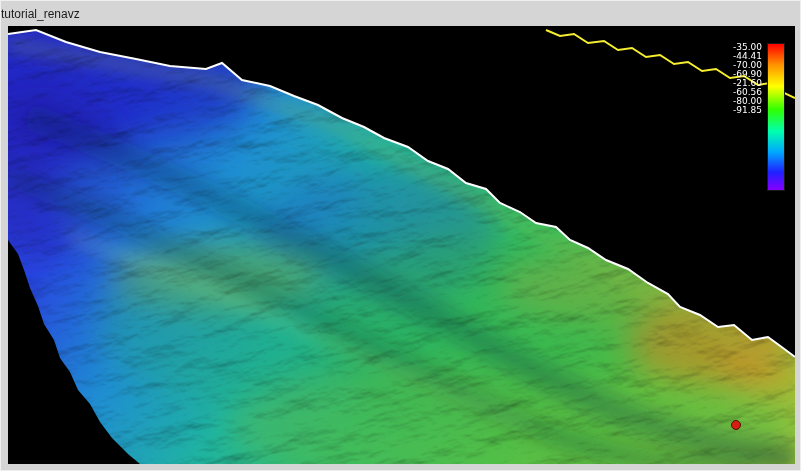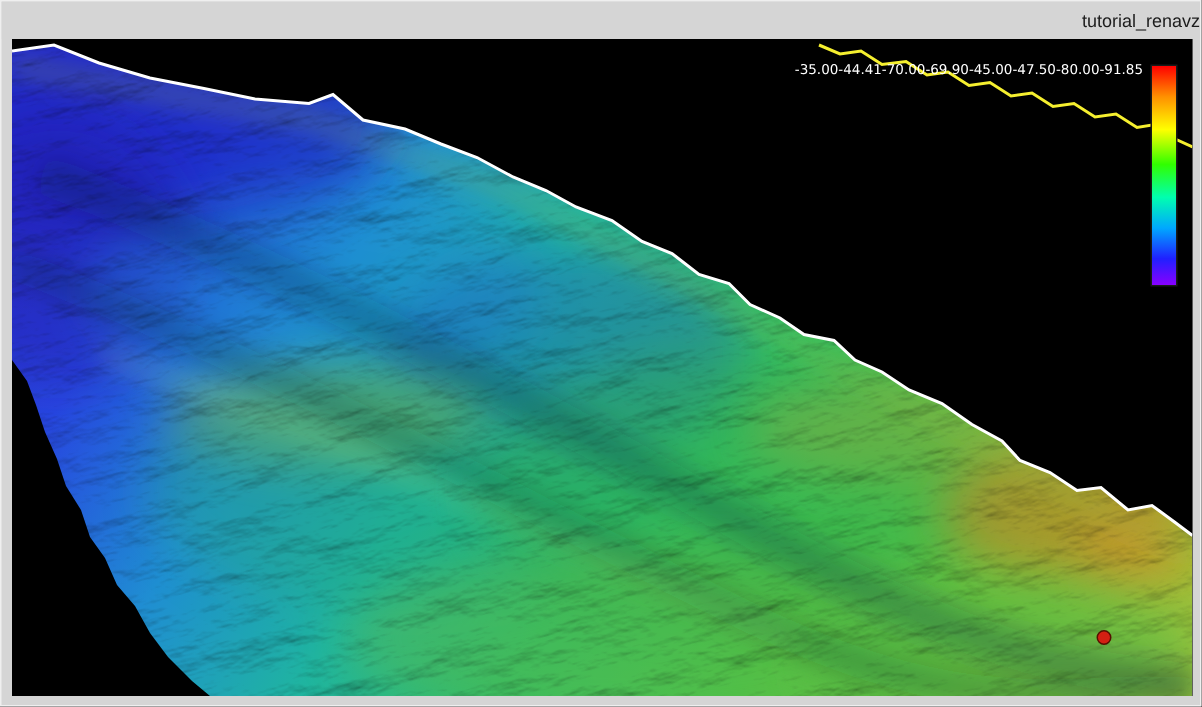--- a/index.html
+++ b/index.html
@@ -3,34 +3,34 @@
 <meta charset="utf-8">
 <style>
   html,body{margin:0;padding:0;background:#9a9a9a;}
   .window{
     position:relative;width:801px;height:471px;box-sizing:border-box;
     background:#d5d5d5;border:1px solid #efefef;outline:1px solid #9f9f9f;
     font-family:"Liberation Sans",sans-serif;overflow:hidden;
   }
   .titlebar{
     position:absolute;left:0;top:0;width:100%;height:25px;
-    display:flex;align-items:center;justify-content:flex-end;
+    display:flex;align-items:center;justify-content:flex-start;
     background:#d5d5d5;color:#1c1c1c;font-size:12px;
   }
   .canvas{
     position:absolute;left:7px;top:25px;width:787px;height:438px;
     background:#000;overflow:hidden;
   }
   .canvas svg{display:block;}
   .legend{
     position:absolute;top:17px;right:10px;
     display:flex;align-items:flex-start;gap:5px;
   }
   .legend-labels{
-    display:flex;flex-direction:row;justify-content:space-between;
+    display:flex;flex-direction:column;
     height:148px;text-align:right;color:#ffffff;
     font-family:"DejaVu Sans",sans-serif;font-size:9px;line-height:9px;
   }
   .legend-bar{
     width:18px;height:148px;border:1px solid #1a1a1a;box-sizing:border-box;
     background:linear-gradient(to bottom,
       #ff0000 0%, #ff9000 14%, #ffff00 29%, #30ff00 45%,
       #00ffb0 60%, #00a8ff 74%, #2020ff 88%, #8800ff 100%);
   }
 </style>
@@ -110,22 +110,22 @@
 
       <circle cx="728" cy="399" r="4.5" fill="#d41f12" stroke="#551000" stroke-width="1"></circle>
     </svg>
 
     <div class="legend">
       <div class="legend-labels">
         <span>-35.00</span>
         <span>-44.41</span>
         <span>-70.00</span>
         <span>-69.90</span>
-        <span>-45.00</span>
-        <span>-47.50</span>
+        <span>-21.60</span>
+        <span>-60.56</span>
         <span>-80.00</span>
         <span>-91.85</span>
       </div>
       <div class="legend-bar"></div>
     </div>
   </div>
 
 </div>
 
 </body></html>

